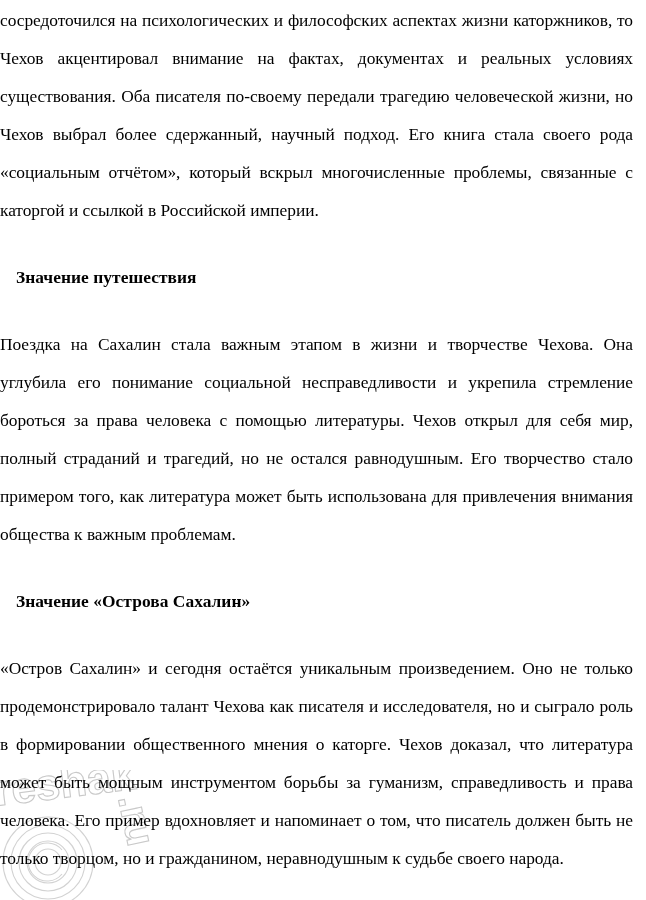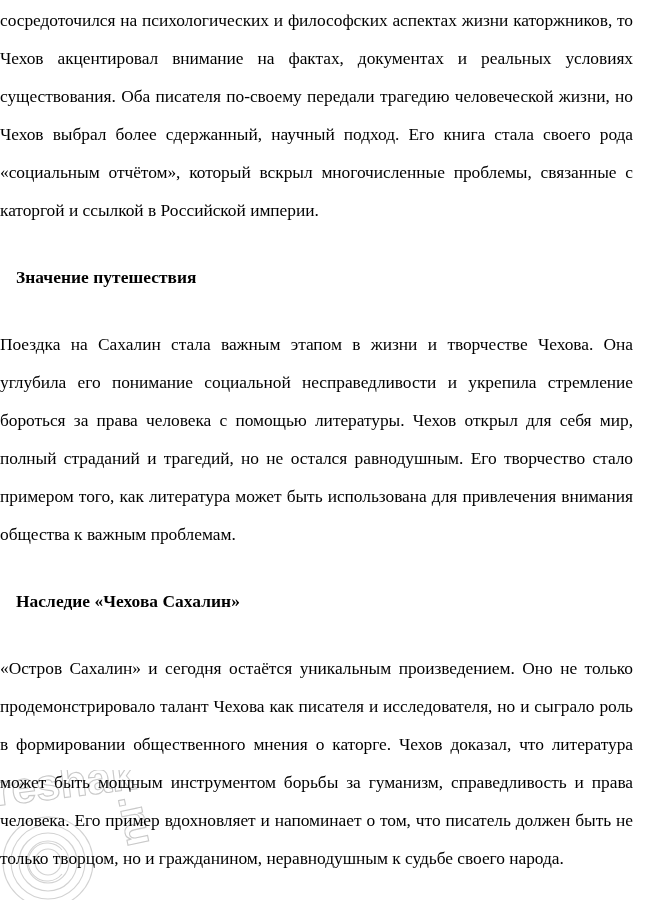--- a/index.html
+++ b/index.html
@@ -113,20 +113,20 @@
     <div class="spacer-before-heading"></div>
 
     <h2 class="heading">Значение путешествия</h2>
 
     <div class="spacer-after-heading"></div>
 
     <p class="para">Поездка на Сахалин стала важным этапом в жизни и творчестве Чехова. Она углубила его понимание социальной несправедливости и укрепила стремление бороться за права человека с помощью литературы. Чехов открыл для себя мир, полный страданий и трагедий, но не остался равнодушным. Его творчество стало примером того, как литература может быть использована для привлечения внимания общества к важным проблемам.</p>
 
     <div class="spacer-before-heading"></div>
 
-    <h2 class="heading">Наследие «Чехова Сахалин»</h2>
+    <h2 class="heading">Значение «Острова Сахалин»</h2>
 
     <div class="spacer-after-heading"></div>
 
     <p class="para last-of-block">«Остров Сахалин» и сегодня остаётся уникальным произведением. Оно не только продемонстрировало талант Чехова как писателя и исследователя, но и сыграло роль в формировании общественного мнения о каторге. Чехов доказал, что литература может быть мощным инструментом борьбы за гуманизм, справедливость и права человека. Его пример вдохновляет и напоминает о том, что писатель должен быть не только творцом, но и гражданином, неравнодушным к судьбе своего народа.</p>
 
   </div>
 </div>
 
 </body></html>

